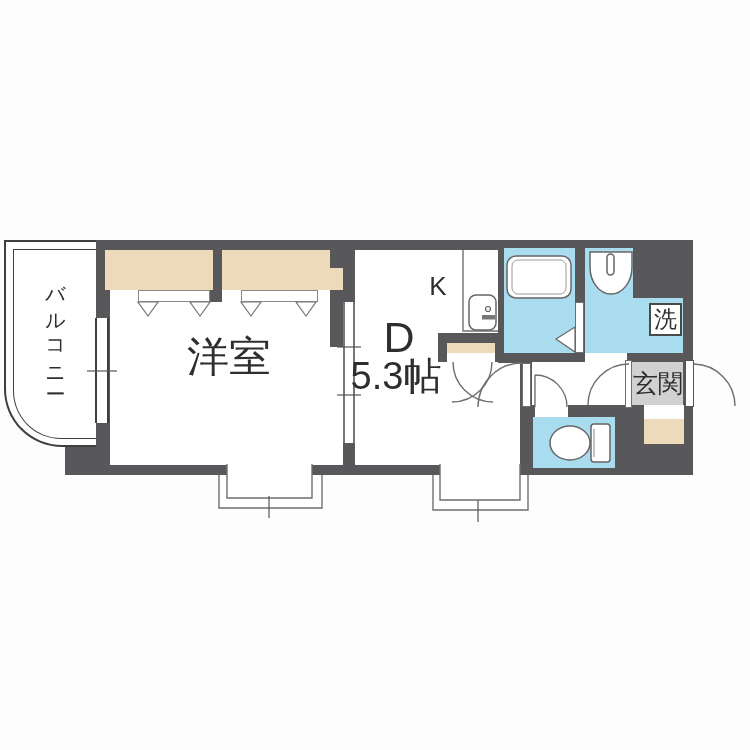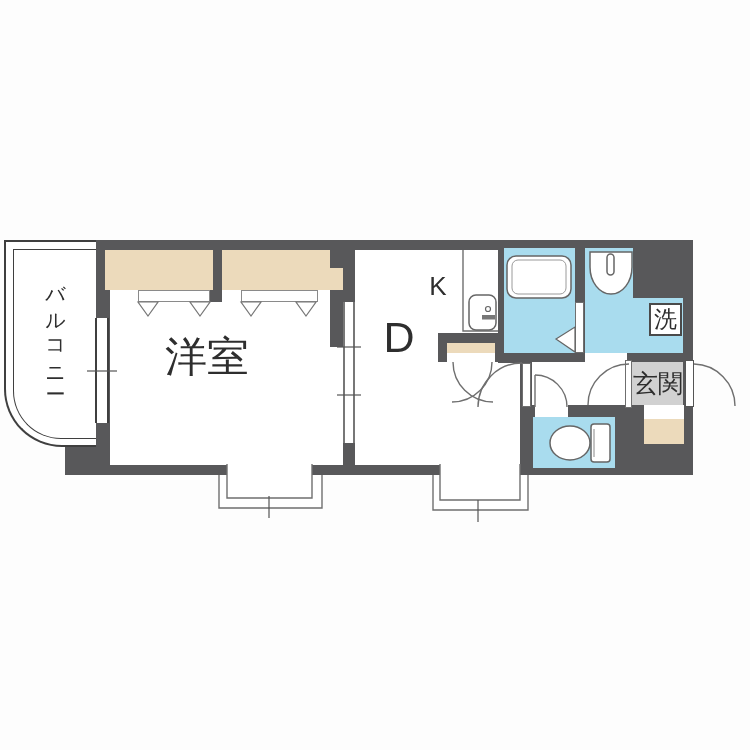--- a/index.html
+++ b/index.html
@@ -152,17 +152,18 @@
       <path class="tick" d="M478 500 V522"></path>
     </g>
 
     <g>
       <path class="tick" d="M87 371 H117"></path>
       <path class="tick" d="M337 347 H361"></path>
       <path class="tick" d="M337 395 H361"></path>
     </g>
   </svg>
 
-  <div class="abs lbl" style="left:107px;top:336px;width:200px;font-size:42px;">洋室</div>
+  <div class="abs lbl" style="left:129px;top:336px;width:200px;font-size:42px;">洋室</div>
   <div class="abs lbl" style="left:349px;top:316px;width:100px;font-size:43px;">D</div>
+  <div class="abs lbl" style="left:296px;top:357px;width:200px;font-size:38px;">5.3帖</div>
   <div class="abs lbl" style="left:408px;top:273px;width:60px;font-size:26px;">K</div>
 
 </div>
 
 </body></html>

